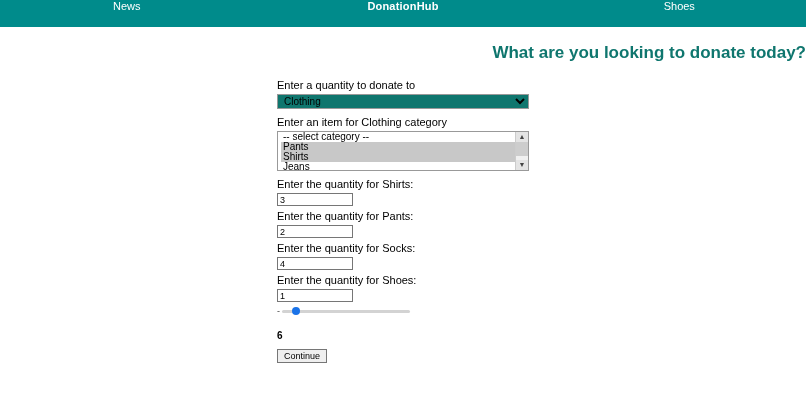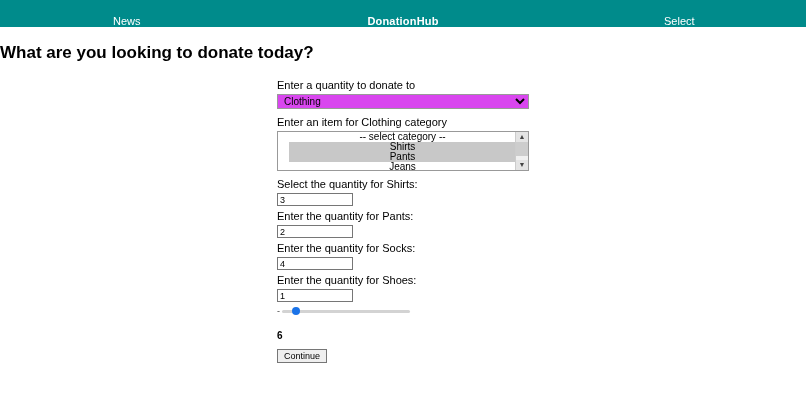--- a/index.html
+++ b/index.html
@@ -13,21 +13,21 @@
     font-family: "Liberation Sans", sans-serif;
     font-size: 11px;
     color: #000000;
     overflow: hidden;
   }
   .navbar {
     height: 27px;
     background: #008b8b;
     color: #ffffff;
     display: flex;
-    align-items: flex-end;
+    align-items: flex-start;
     justify-content: space-between;
     padding: 0 0;
     position: relative;
     gap: 19px;
   }
   .nav-left {
     width: 33%;
     text-align: center;
     font-size: 11px;
   }
@@ -45,63 +45,62 @@
   }
   .nav-link {
     color: #ffffff;
     text-decoration: none;
     cursor: pointer;
   }
   .page {
     padding-top: 16px;
   }
   h1.heading {
-    text-align: left;
+    text-align: right;
     font-size: 17px;
     font-weight: bold;
     margin: 0 0 16px 0;
-    color: #000000;
+    color: #0f766e;
   }
   .form-wrap {
     width: 252px;
     margin: 0 auto;
     margin-left: 277px;
   }
   .field-label {
     font-size: 11px;
     margin: 0 0 2px 0;
     line-height: 13px;
   }
   select.category-select {
     width: 252px;
     height: 15px;
     font-family: "Liberation Sans", sans-serif;
     font-size: 10px;
     padding: 0 2px;
     border: 1px solid #999999;
-    background: #d946ef;
+    background: #0f766e;
     box-sizing: border-box;
     margin-bottom: 7px;
   }
   .listbox {
     width: 252px;
     height: 40px;
     border: 1px solid #999999;
     background: #ffffff;
     box-sizing: border-box;
     overflow: hidden;
     position: relative;
     margin-bottom: 7px;
   }
   .listbox-items {
     position: absolute;
-    left: 11px;
+    left: 3px;
     top: 0;
     right: 12px;
-    text-align: center;
   }
   .listbox-item {
     font-size: 10px;
     line-height: 10px;
     padding: 0 2px;
     height: 10px;
     white-space: nowrap;
     overflow: hidden;
   }
   .listbox-item.selected {
@@ -214,51 +213,51 @@
 </style>
 </head>
 <body>
 
 <div class="navbar">
   <div class="nav-left">
     <a class="nav-link" href="#">News</a>
   </div>
   <div class="nav-center">DonationHub</div>
   <div class="nav-right">
-    <a class="nav-link" href="#">Select</a>
+    <a class="nav-link" href="#">Shoes</a>
   </div>
 </div>
 
 <div class="page">
   <h1 class="heading">What are you looking to donate today?</h1>
 
   <div class="form-wrap">
 
     <div class="field-label">Enter a quantity to donate to</div>
     <select class="category-select">
       <option>Clothing</option>
     </select>
 
     <div class="field-label">Enter an item for Clothing category</div>
     <div class="listbox">
       <div class="listbox-items">
         <div class="listbox-item">-- select category --</div>
+        <div class="listbox-item selected">Pants</div>
         <div class="listbox-item selected">Shirts</div>
-        <div class="listbox-item selected">Pants</div>
         <div class="listbox-item">Jeans</div>
 
       </div>
       <div class="listbox-scroll">
         <div class="scroll-arrow">▲</div>
         <div class="scroll-thumb"></div>
         <div class="scroll-arrow bottom">▼</div>
       </div>
     </div>
 
-    <div class="field-label">Select the quantity for Shirts:</div>
+    <div class="field-label">Enter the quantity for Shirts:</div>
     <input class="qty" type="text" value="3" style="">
 
     <div class="field-label">Enter the quantity for Pants:</div>
     <input class="qty" type="text" value="2" style="">
 
     <div class="field-label">Enter the quantity for Socks:</div>
     <input class="qty" type="text" value="4" style="">
 
     <div class="field-label">Enter the quantity for Shoes:</div>
     <input class="qty" type="text" value="1" style="">

